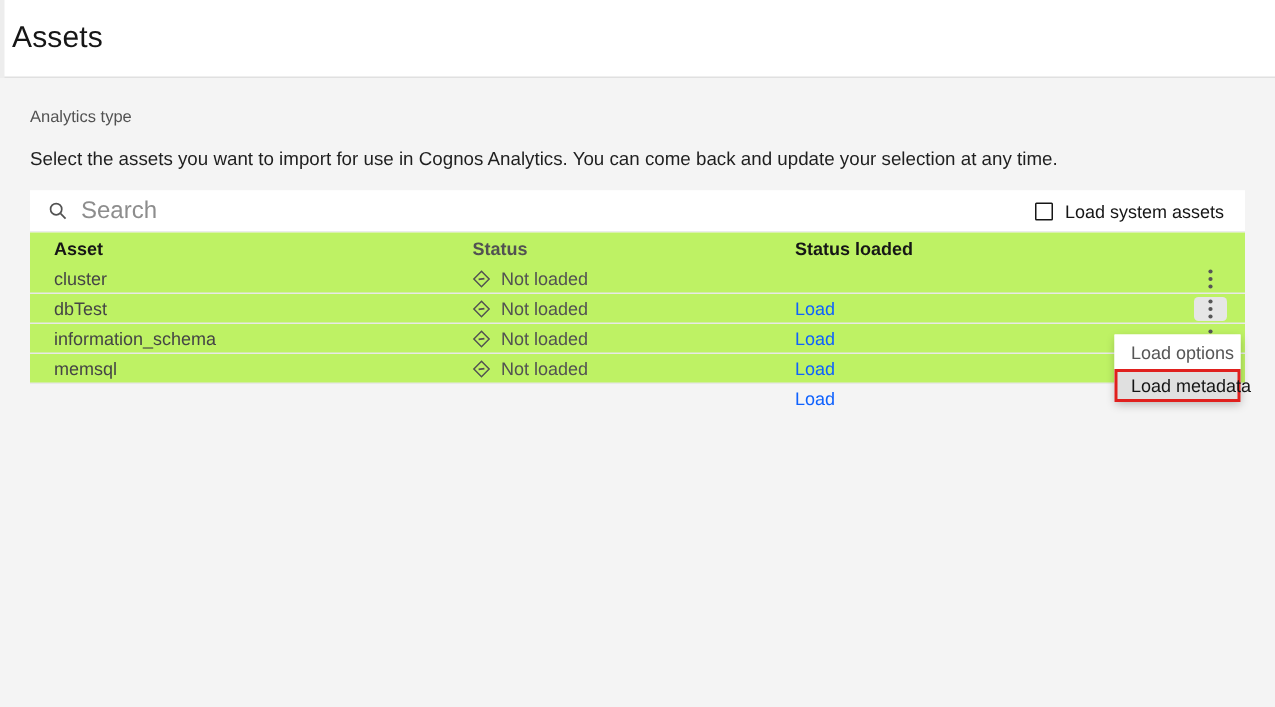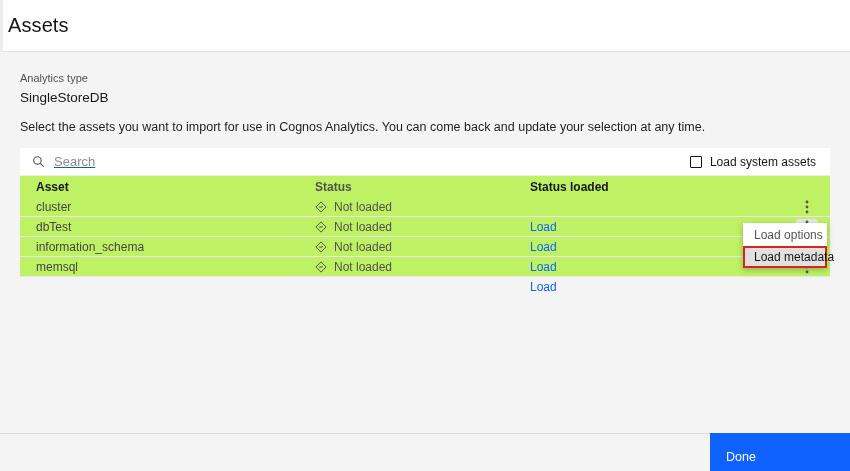--- a/index.html
+++ b/index.html
@@ -34,22 +34,22 @@
   
   .table-panel { margin-top: 14px; width: 810px; background: #ffffff; }
   .toolbar {
     height: 28px; display: flex; align-items: center; justify-content: space-between;
     background: #ffffff; border-bottom: 1px solid #ececec;
   }
   .search-box { display: flex; align-items: center; padding-left: 12px; flex: 1; }
   .search-box svg { flex: 0 0 auto; }
   .search-input {
     border: none; outline: none; background: transparent;
-    font-family: inherit; font-size: 13px; color: #0369a1;
-    margin-left: 9px; width: 300px; text-decoration: underline;
+    font-family: inherit; font-size: 16px; color: #0369a1;
+    margin-left: 9px; width: 300px;
   }
   .search-input::placeholder { color: #8d8d8d; }
   .sys-check {
     display: flex; align-items: center; gap: 8px;
     padding-right: 14px; cursor: pointer; font-size: 12px; color: #161616;
     white-space: nowrap;
   }
   .cb {
     width: 12px; height: 12px; border: 1.4px solid #161616;
     border-radius: 1px; background: #ffffff; display: inline-block;
@@ -112,21 +112,20 @@
 <div class="page">
 
   <div class="edge-strip"></div>
 
   <header class="panel-header">
     <h1 class="page-title">Assets</h1>
   </header>
 
   <div class="panel-body">
     <div class="conn-label">Analytics type</div>
-    <div class="conn-value">SingleStoreDB</div>
     <p class="desc">Select the assets you want to import for use in Cognos Analytics. You can come back and update your selection at any time.</p>
 
     <div class="table-panel">
 
       <div class="toolbar">
         <div class="search-box">
           <svg width="13" height="13" viewBox="0 0 16 16" fill="none" stroke="#525252" stroke-width="1.4">
             <circle cx="6.7" cy="6.7" r="4.6"></circle>
             <line x1="10.2" y1="10.2" x2="14.4" y2="14.4"></line>
           </svg>
@@ -239,17 +238,14 @@
   </div>
 </div>
     </div>
   </div>
 
   <div class="context-menu">
     <div class="menu-item">Load options</div>
     <div class="menu-item highlighted">Load metadata</div>
   </div>
 
-  <footer class="panel-footer">
-    <button class="done-button">Done</button>
-  </footer>
 
 </div>
 
 </body></html>

